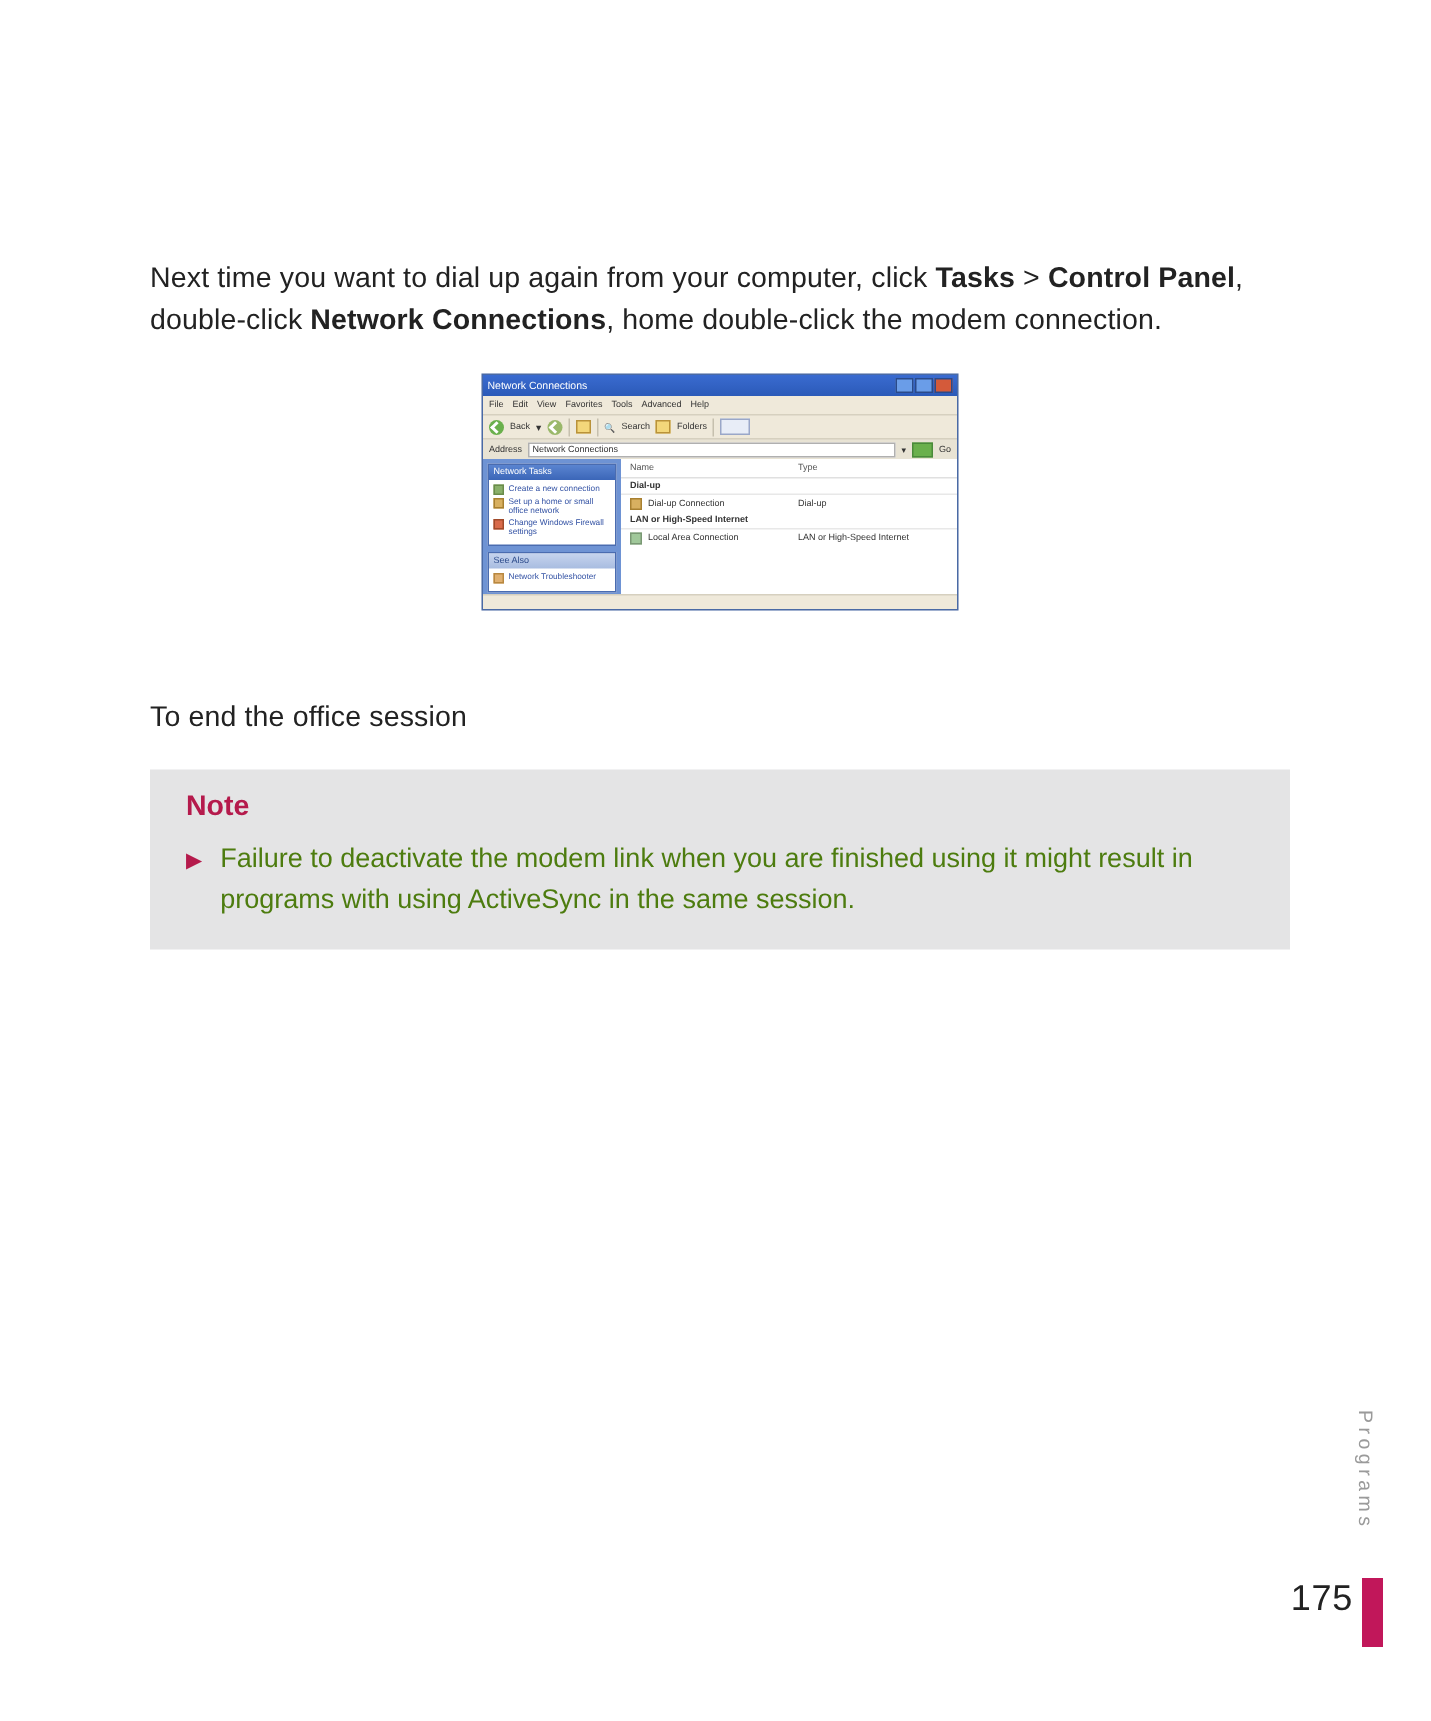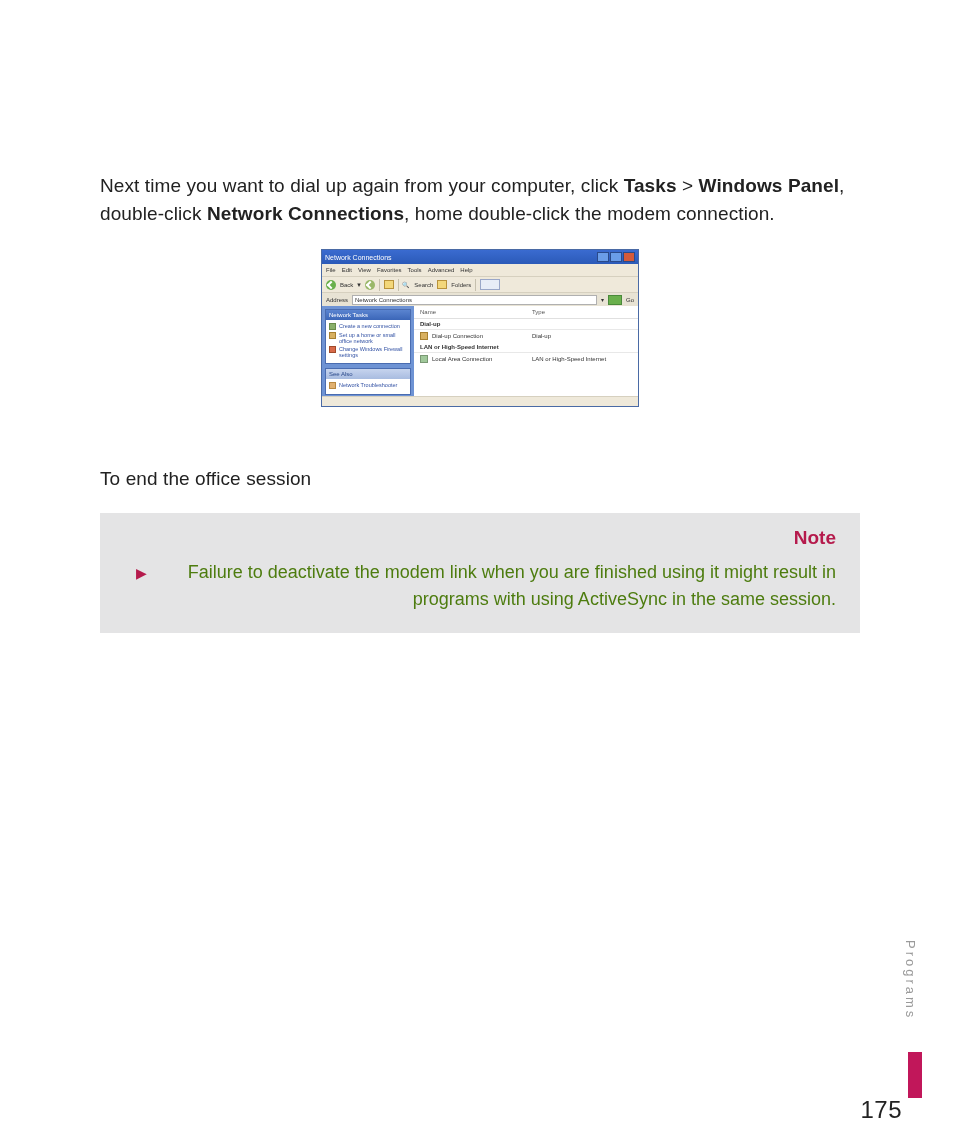--- a/index.html
+++ b/index.html
@@ -34,37 +34,37 @@
   .ss-main { flex:1; background:#fff; position:relative;}
   .cols { display:flex; padding:3px 6px; font-size:6px; color:#555; border-bottom:1px solid #e0e0e0;}
   .cols .c1 { flex:1;} .cols .c2 { width:100px;}
   .grp { font-weight:700; font-size:6px; padding:2px 6px; border-bottom:1px solid #e8e8e8;}
   .rowi { display:flex; padding:2px 6px; font-size:6px; align-items:center;}
   .rowi .ic2 { width:8px; height:8px; margin-right:4px; background:#d8b060; border:1px solid #a88030;}
   .rowi .ic3 { width:8px; height:8px; margin-right:4px; background:#a0c89a; border:1px solid #7a9874;}
   .rowi .n { flex:1;} .rowi .t { width:100px;}
   .ss-status { position:absolute; left:0; right:0; bottom:0; height:10px; background:#efe9da; border-top:1px solid #d6d0bf;}
   .section-gap { height: 30px; }
-  .note-box { background: #e4e4e5; border-radius: 0; padding: 14px 24px 20px 36px; margin-top: 20px; text-align: right; }
+  .note-box { background: #e4e4e5; border-radius: 0; padding: 14px 24px 20px 24px; margin-top: 20px; }
   .note-title { color: #b51a4c; font-weight: 700; font-size: 19px; margin-bottom: 10px; }
   .note-body { display: flex; gap: 12px; align-items: flex-start; }
   .note-arrow { color: #b51a4c; font-size: 14px; line-height: 24px; margin-top: 2px;}
   .note-text { font-size: 18px; line-height: 1.5; font-weight: 300; color: #4d7c0f; }
   .side-label { position: absolute; right: 36px; top: 940px; font-size: 13px; color: #9a9a9a; letter-spacing: 3px; writing-mode: vertical-rl; }
   .side-bar { position: absolute; right: 32px; top: 1052px; width: 14px; height: 46px; background: #c1175a; }
-  .page-num { position: absolute; right: 52px; top: 1096px; font-size: 24px; font-weight: 400; color: #222; letter-spacing: 0.5px;}
+  .page-num { position: absolute; right: 52px; top: 1052px; font-size: 24px; font-weight: 400; color: #222; letter-spacing: 0.5px;}
 </style>
 </head>
 <body>
 
 <div class="page">
   <div class="content">
 
     <p class="para">
-      <span>Next time you want to dial up again from your computer, click </span><span class="bold">Tasks</span><span> &gt; </span><span class="bold">Windows Panel</span><span>, double-click </span><span class="bold">Network Connections</span><span>, home double-click the modem connection.</span>
+      <span>Next time you want to dial up again from your computer, click </span><span class="bold">Tasks</span><span> &gt; </span><span class="bold">Control Panel</span><span>, double-click </span><span class="bold">Network Connections</span><span>, home double-click the modem connection.</span>
     </p>
 
     <div class="screenshot-wrap">
       <div class="screenshot">
         <div class="ss-title">
           <span>Network Connections</span>
           <span class="spacer"></span>
           <span class="wbtn"></span>
           <span class="wbtn"></span>
           <span class="wbtn close"></span>

